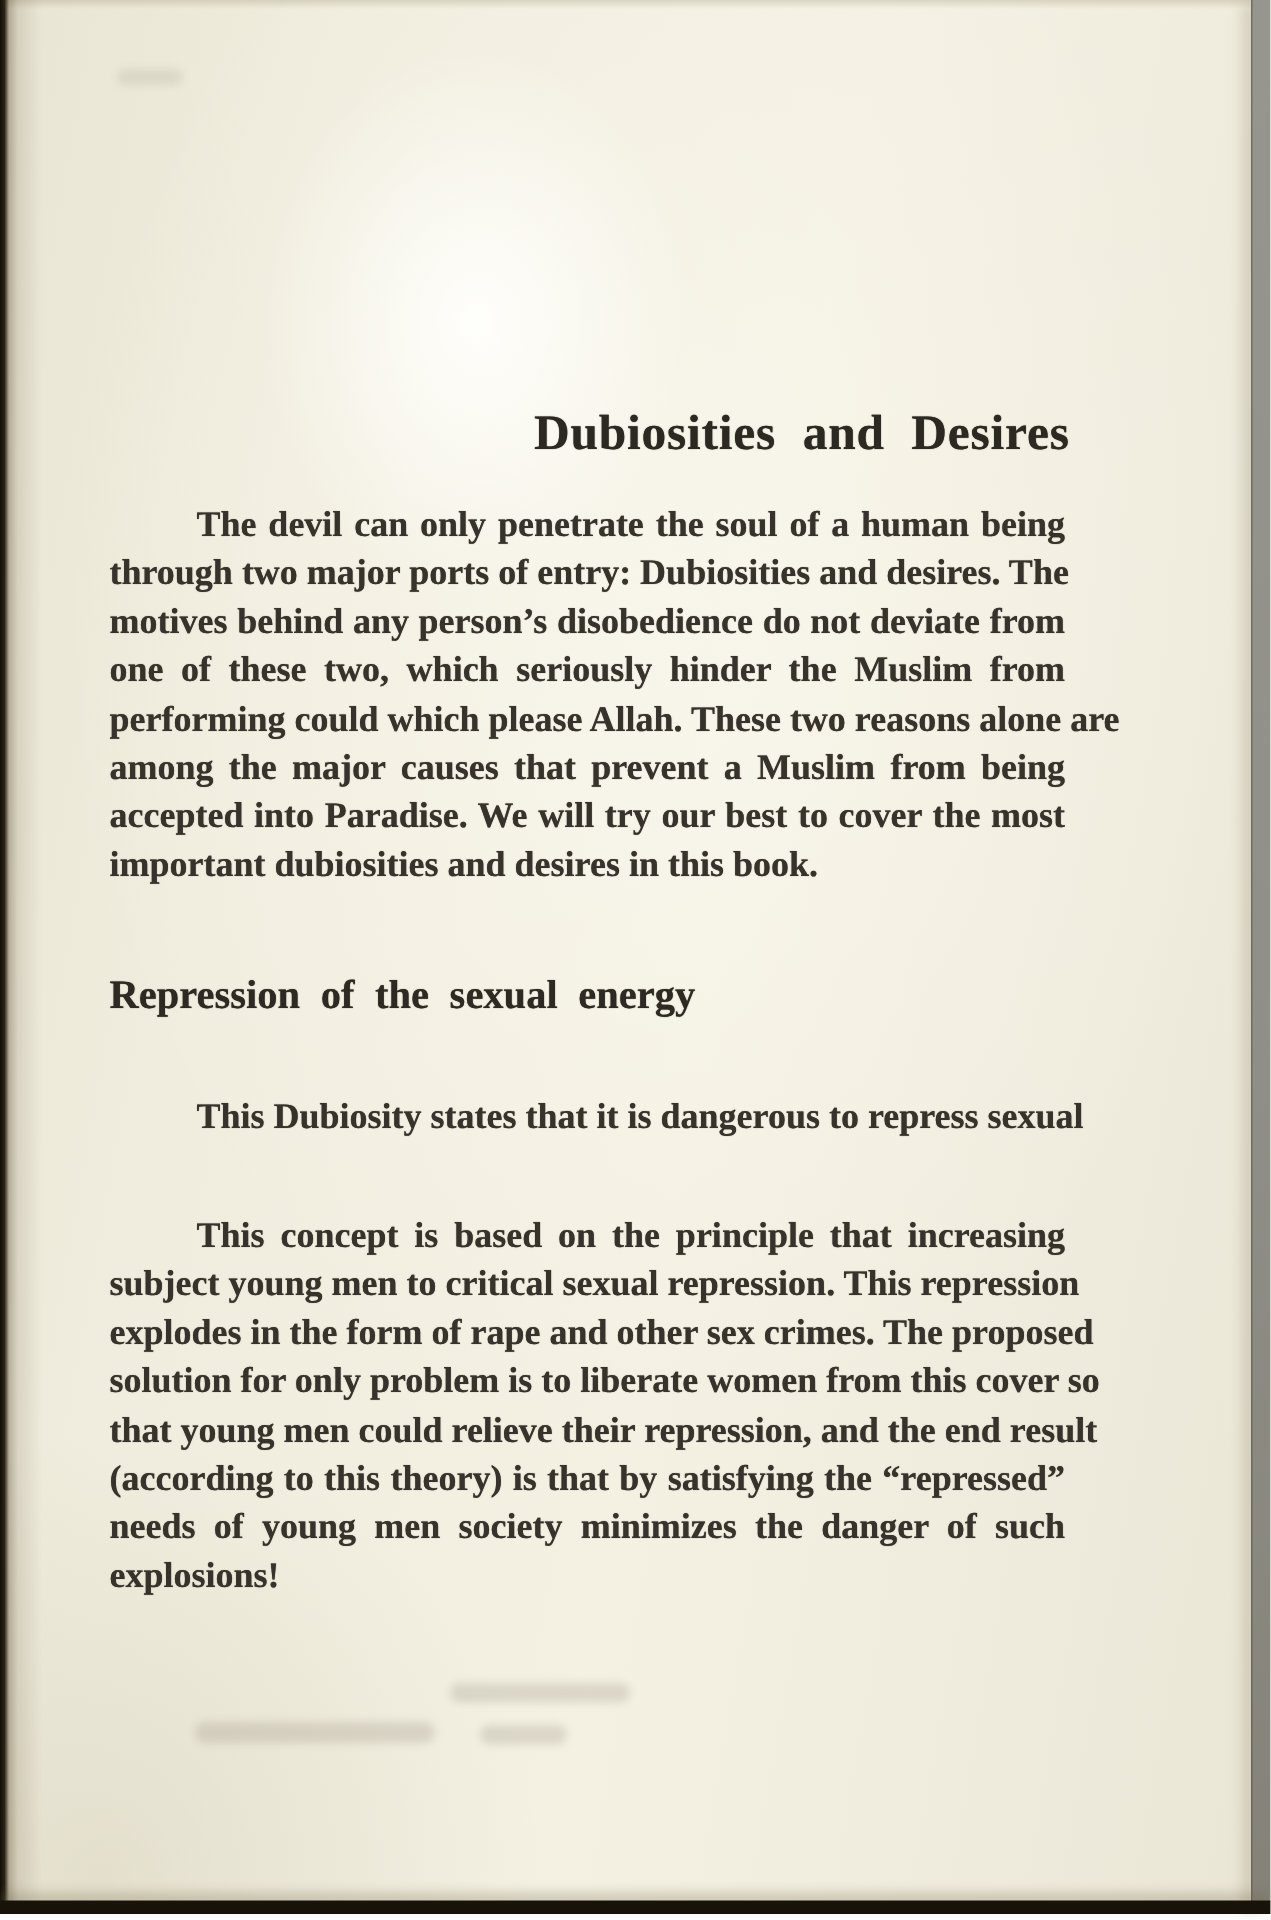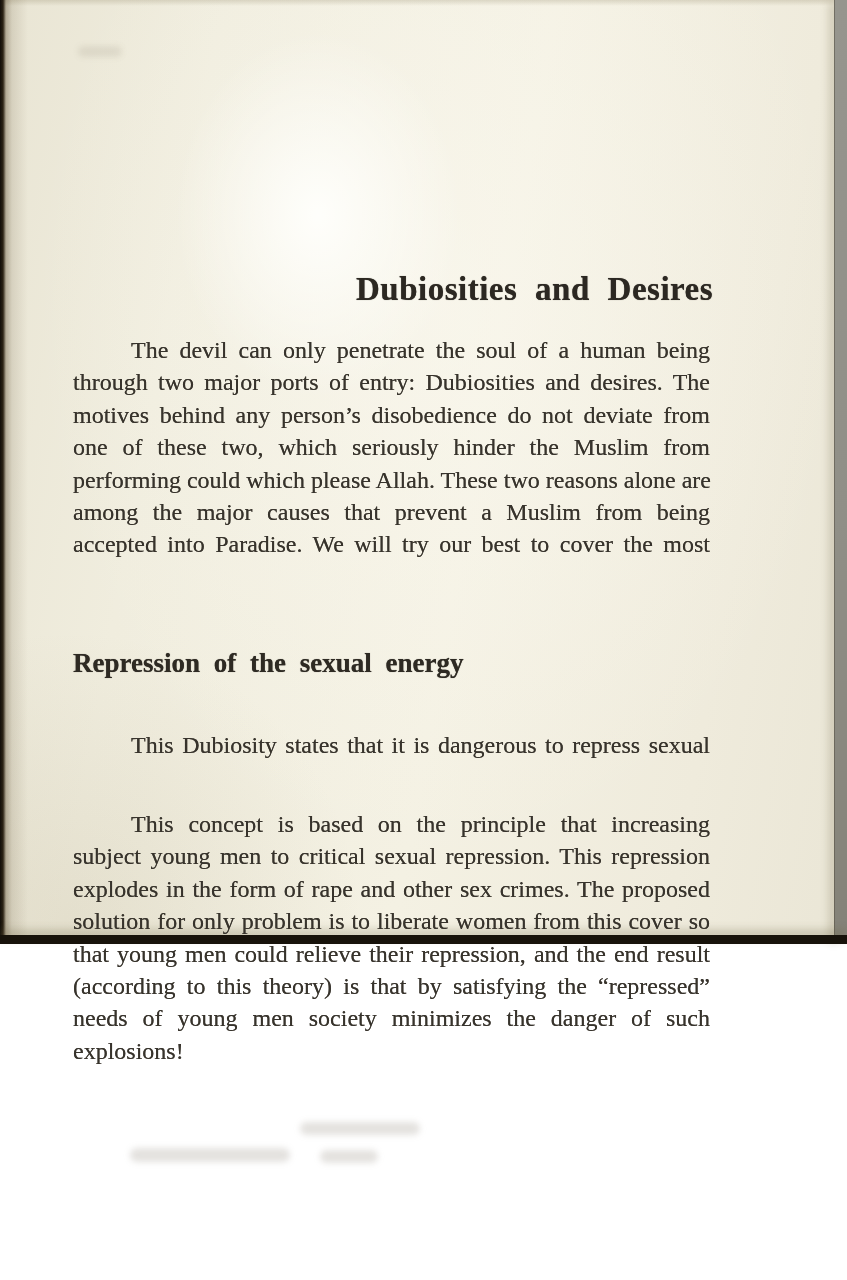--- a/index.html
+++ b/index.html
@@ -8,21 +8,21 @@
     padding: 0;
     width: 847px;
     height: 1280px;
     overflow: hidden;
     font-family: "Liberation Serif", "DejaVu Serif", serif;
   }
 
   .scan {
     position: relative;
     width: 847px;
-    height: 944px;
+    height: 1276px;
     background-color: #f0edde;
     background-image:
       radial-gradient(ellipse 210px 270px at 318px 215px, rgba(255,255,252,0.95), rgba(255,255,252,0) 68%),
       radial-gradient(ellipse 520px 720px at 52% 32%, rgba(252,250,242,0.55), rgba(252,250,242,0) 78%),
       radial-gradient(ellipse 420px 420px at 8% 98%, rgba(170,158,125,0.18), rgba(170,158,125,0) 70%),
       linear-gradient(100deg, #e9e5d4 0%, #f0edde 22%, #f4f1e3 55%, #efebdc 82%, #eae6d6 100%);
   }
 
   
   .edge-left {
@@ -74,20 +74,21 @@
   }
 
   .textblock {
     position: absolute;
     left: 73px;
     width: 637px;
     font-size: 24px;
     line-height: 32.4px;
     color: #37332c;
     text-shadow: 0 0 0.6px rgba(58,52,44,0.80);
+    font-weight: bold;
   }
   .para1 { top: 334px; }
   .para2 { top: 729px; }
   .para3 { top: 808px; }
 
   .line {
     text-align: justify;
     text-align-last: justify;
     height: 32.4px;
     white-space: nowrap;
@@ -126,20 +127,21 @@
   <h1 class="page-title">Dubiosities and Desires</h1>
 
   <div class="textblock para1">
     <div class="line first">The devil can only penetrate the soul of a human being</div>
     <div class="line">through two major ports of entry: Dubiosities and desires. The</div>
     <div class="line">motives behind any person’s disobedience do not deviate from</div>
     <div class="line">one of these two, which seriously hinder the Muslim from</div>
     <div class="line">performing could which please Allah. These two reasons alone are</div>
     <div class="line">among the major causes that prevent a Muslim from being</div>
     <div class="line">accepted into Paradise. We will try our best to cover the most</div>
+    <div class="line last">important dubiosities and desires in this book.</div>
   </div>
 
   <div class="heading">
     <div>Repression of the sexual energy</div>
   </div>
 
   <div class="textblock para2">
     <div class="line first">This Dubiosity states that it is dangerous to repress sexual</div>
   </div>
 

